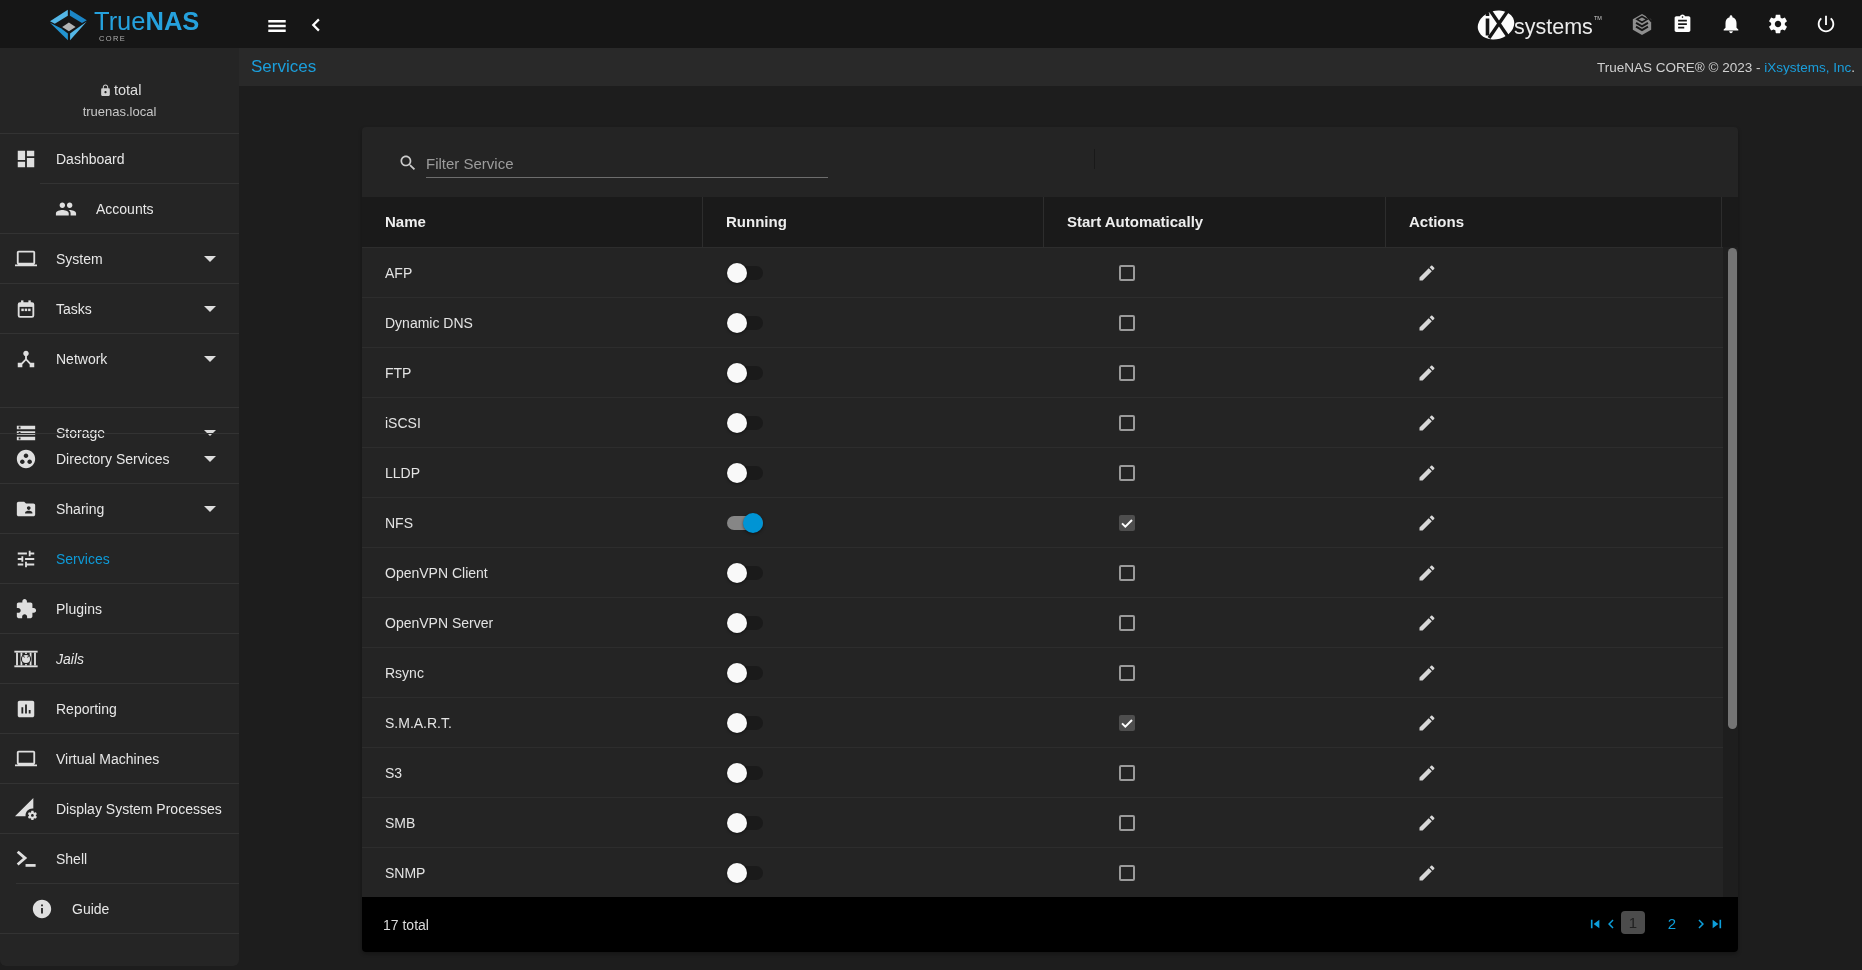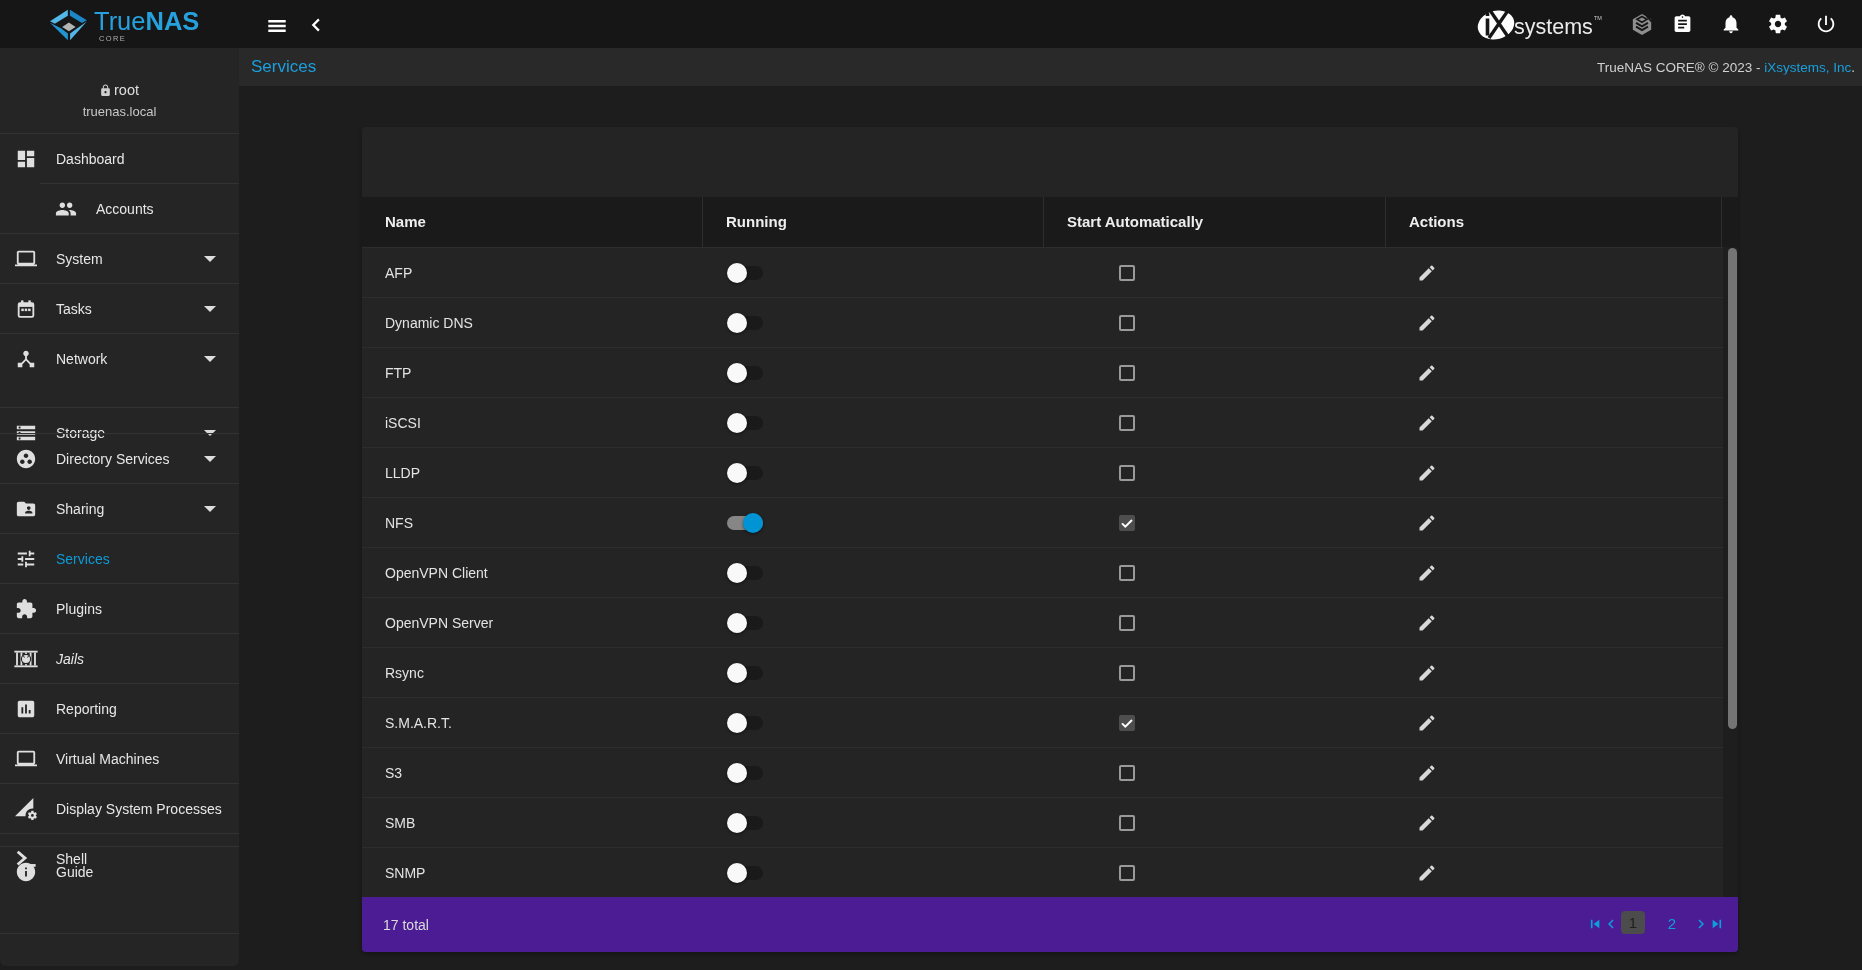--- a/index.html
+++ b/index.html
@@ -86,21 +86,21 @@
 
   <svg style="position:absolute;left:1815px;top:13px;" width="22" height="22" viewBox="0 0 24 24" fill="#ffffff">
       <path d="M13 3h-2v10h2V3zm4.83 2.17l-1.42 1.42C17.99 7.86 19 9.81 19 12c0 3.87-3.13 7-7 7s-7-3.13-7-7c0-2.19 1.01-4.14 2.58-5.42L6.17 5.17C4.23 6.82 3 9.26 3 12c0 4.97 4.03 9 9 9s9-4.03 9-9c0-2.74-1.23-5.18-3.17-6.83z"></path>
     </svg>
 </div>
 <div id="sidebar">
   <div style="position:absolute;left:0;top:0;width:239px;height:85px;">
     <svg style="position:absolute;left:99px;top:36px;" width="13" height="13" viewBox="0 0 24 24" fill="#cfcfcf">
         <path d="M18 8h-1V6c0-2.76-2.24-5-5-5S7 3.24 7 6v2H6c-1.1 0-2 .9-2 2v10c0 1.1.9 2 2 2h12c1.1 0 2-.9 2-2V10c0-1.1-.9-2-2-2zm-6 9c-1.1 0-2-.9-2-2s.9-2 2-2 2 .9 2 2-.9 2-2 2zm3.1-9H8.9V6c0-1.71 1.39-3.1 3.1-3.1 1.71 0 3.1 1.39 3.1 3.1v2z"></path>
       </svg>
-    <div style="position:absolute;left:114px;top:34px;color:#e0e0e0;font-size:14.5px;will-change:opacity;opacity:0.999;">root</div>
+    <div style="position:absolute;left:114px;top:34px;color:#e0e0e0;font-size:14.5px;will-change:opacity;opacity:0.999;">total</div>
     <div style="position:absolute;left:0;top:56px;width:239px;text-align:center;color:#c9c9c9;font-size:13px;will-change:opacity;opacity:0.999;">truenas.local</div>
   </div>
   <div id="nav">
       <div class="navitem" style="top:85px;">
         <svg class="ic" viewBox="0 0 24 24" fill="#e0e0e0">
           <path d="M3 13h8V3H3v10zm0 8h8v-6H3v6zm10 0h8V11h-8v10zm0-18v6h8V3h-8z"></path>
         </svg>
         <span class="txt" style="color:#e8e8e8">Dashboard</span>
       </div>
       <div class="navitem" style="top:135px;margin-left:40px;">
@@ -206,36 +206,44 @@
         </svg>
         <span class="txt" style="color:#e8e8e8">Display System Processes</span>
       </div>
       <div class="navitem" style="top:785px;">
         <svg class="ic" viewBox="0 0 24 24" fill="none" stroke="#e0e0e0" stroke-width="3" stroke-linecap="square">
           <path d="M4 5l7 6-7 6"></path>
           <path d="M13 19h8"></path>
         </svg>
         <span class="txt" style="color:#e8e8e8">Shell</span>
       </div>
-      <div class="navitem" style="top:798px;">
+      <div class="navitem" style="top:835px;margin-left:16px;">
         <svg class="ic" viewBox="0 0 24 24" fill="#e0e0e0">
           <path d="M12 2C6.48 2 2 6.48 2 12s4.48 10 10 10 10-4.48 10-10S17.52 2 12 2zm1 15h-2v-6h2v6zm0-8h-2V7h2v2z"></path>
         </svg>
         <span class="txt" style="color:#e8e8e8">Guide</span>
       </div>
       <div style="position:absolute;left:0;top:885px;width:239px;border-top:1px solid #343434;"></div>
     </div>
 </div>
 <div id="band">
     <div style="position:absolute;left:12px;top:50%;transform:translateY(-50%);color:#1ca0dd;font-size:17px;will-change:opacity;opacity:0.999;">Services</div>
 <div style="position:absolute;right:7px;top:50%;transform:translateY(-50%);font-size:13.5px;color:#d2d2d2;will-change:opacity;opacity:0.999;">TrueNAS CORE® © 2023 - <span style="color:#1ca0dd;">iXsystems, Inc</span>.</div>
 </div>
 <div id="content"></div>
 <div id="card">
 
+  <div style="position:absolute;left:0;top:0;width:1376px;height:70px;">
+    <svg style="position:absolute;left:36px;top:26px;" width="20" height="20" viewBox="0 0 24 24" fill="#cccccc">
+        <path d="M15.5 14h-.79l-.28-.27C15.41 12.59 16 11.11 16 9.5 16 5.91 13.09 3 9.5 3S3 5.91 3 9.5 5.91 16 9.5 16c1.61 0 3.09-.59 4.23-1.57l.27.28v.79l5 4.99L20.49 19l-4.99-5zm-6 0C7.01 14 5 11.99 5 9.5S7.01 5 9.5 5 14 7.01 14 9.5 11.99 14 9.5 14z"></path>
+      </svg>
+    <div style="position:absolute;left:64px;top:28px;color:#9d9d9d;font-size:15px;">Filter Service</div>
+    <div style="position:absolute;left:64px;top:50px;width:402px;height:1px;background:#6e6e6e;"></div>
+    <div style="position:absolute;left:732px;top:22px;width:1px;height:20px;background:#1a1a1a;"></div>
+  </div>
 
   <div id="thead" style="position:absolute;left:0;top:70px;width:1376px;height:50px;background:#1b1b1b;">
     <div class="hdrcell" style="left:23px;">Name</div>
     <div class="hdrcell" style="left:364px;">Running</div>
     <div class="hdrcell" style="left:705px;">Start Automatically</div>
     <div class="hdrcell" style="left:1047px;">Actions</div>
     <div style="position:absolute;left:340px;top:0;width:1px;height:50px;background:#2e2e2e;"></div>
     <div style="position:absolute;left:681px;top:0;width:1px;height:50px;background:#2e2e2e;"></div>
     <div style="position:absolute;left:1023px;top:0;width:1px;height:50px;background:#2e2e2e;"></div>
     <div style="position:absolute;left:1359px;top:0;width:1px;height:50px;background:#2e2e2e;"></div>
@@ -391,21 +399,21 @@
  <div class="cbx "></div>
  <svg class="pencil" viewBox="0 0 24 24" fill="#d9d9d9">
           <path d="M3 17.25V21h3.75L17.81 9.94l-3.75-3.75L3 17.25zM20.71 7.04c.39-.39.39-1.02 0-1.41l-2.34-2.34c-.39-.39-1.02-.39-1.41 0l-1.83 1.83 3.75 3.75 1.83-1.83z"></path>
         </svg>
  </div>
     </div>
 
   <div style="position:absolute;left:1361px;top:120px;width:15px;height:650px;background:#1f1f1f;"></div>
   <div style="position:absolute;left:1366px;top:121px;width:9px;height:481px;background:#757575;border-radius:5px;"></div>
 
-  <div style="position:absolute;left:0;top:770px;width:1376px;height:55px;background:#4c1d95;">
+  <div style="position:absolute;left:0;top:770px;width:1376px;height:55px;background:#000000;">
     <div style="position:absolute;left:21px;top:50%;transform:translateY(-50%);color:#dcdcdc;font-size:14px;">17 total</div>
     <svg style="position:absolute;left:1224px;top:18px;" width="18" height="18" viewBox="0 0 24 24" fill="#0ea0dc">
         <path d="M6.5 6.2h2.2v11.6H6.5zM17.8 6.2l-7.6 5.8 7.6 5.8z"></path>
       </svg>
     <svg style="position:absolute;left:1240px;top:18px;" width="18" height="18" viewBox="0 0 24 24" fill="#0ea0dc">
         <path d="M15.41 7.41L14 6l-6 6 6 6 1.41-1.41L10.83 12z"></path>
       </svg>
     <div style="position:absolute;left:1259px;top:14px;width:24px;height:23px;background:#4d4d4d;border-radius:4px;color:#222222;font-size:15px;text-align:center;line-height:23px;"><span style="display:inline-block;will-change:opacity;opacity:0.999;">1</span></div>
     <div style="position:absolute;left:1298px;top:15px;width:24px;height:24px;color:#0ea0dc;font-size:15px;text-align:center;line-height:24px;">2</div>
     <svg style="position:absolute;left:1330px;top:18px;" width="18" height="18" viewBox="0 0 24 24" fill="#0ea0dc">

